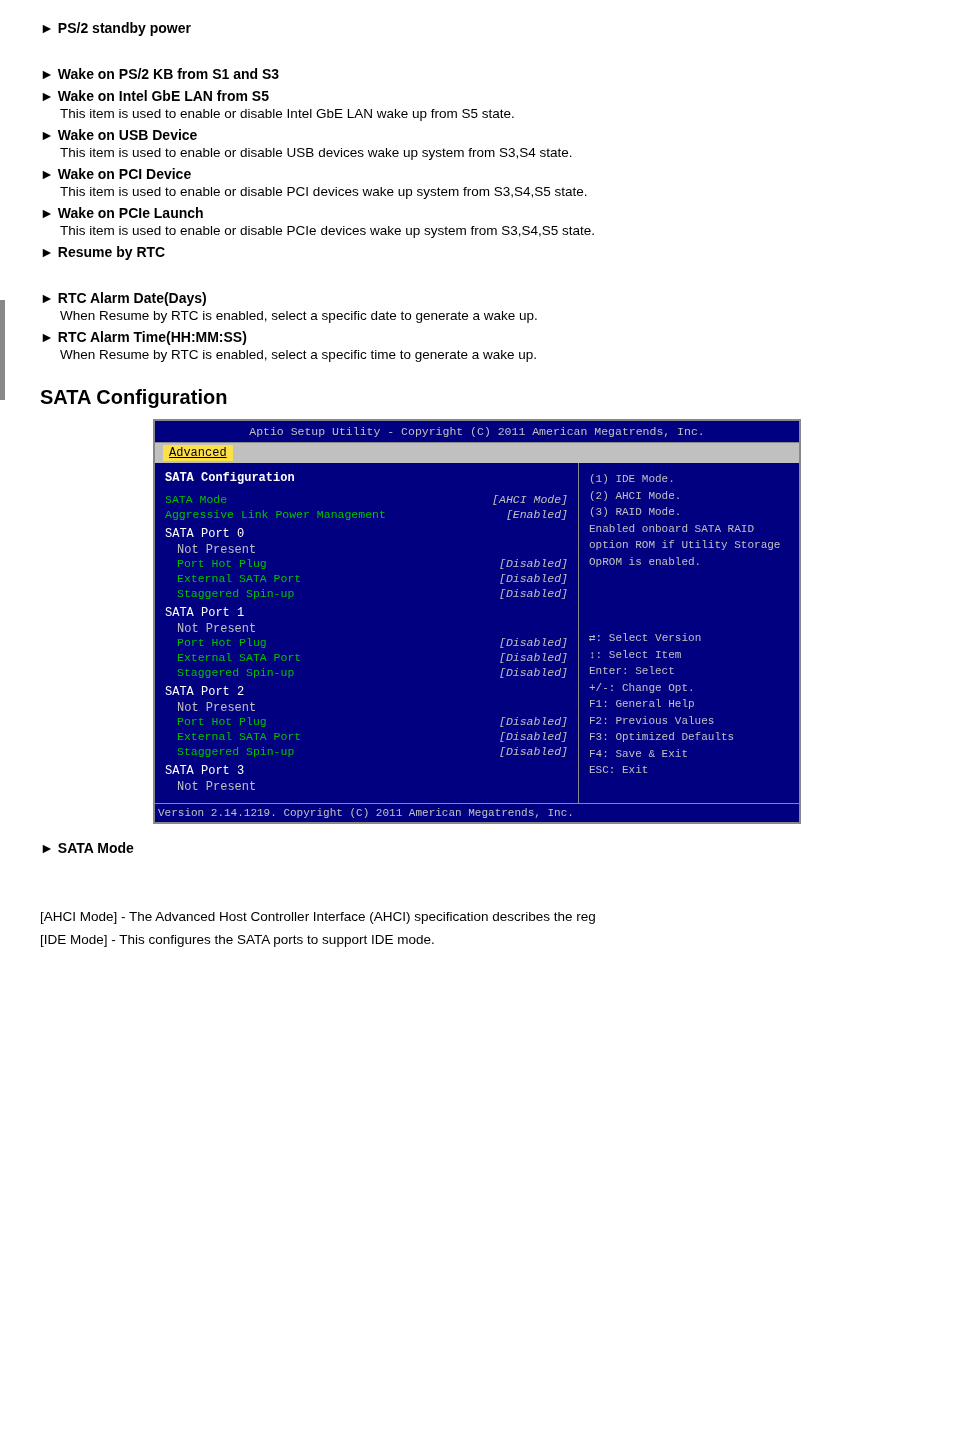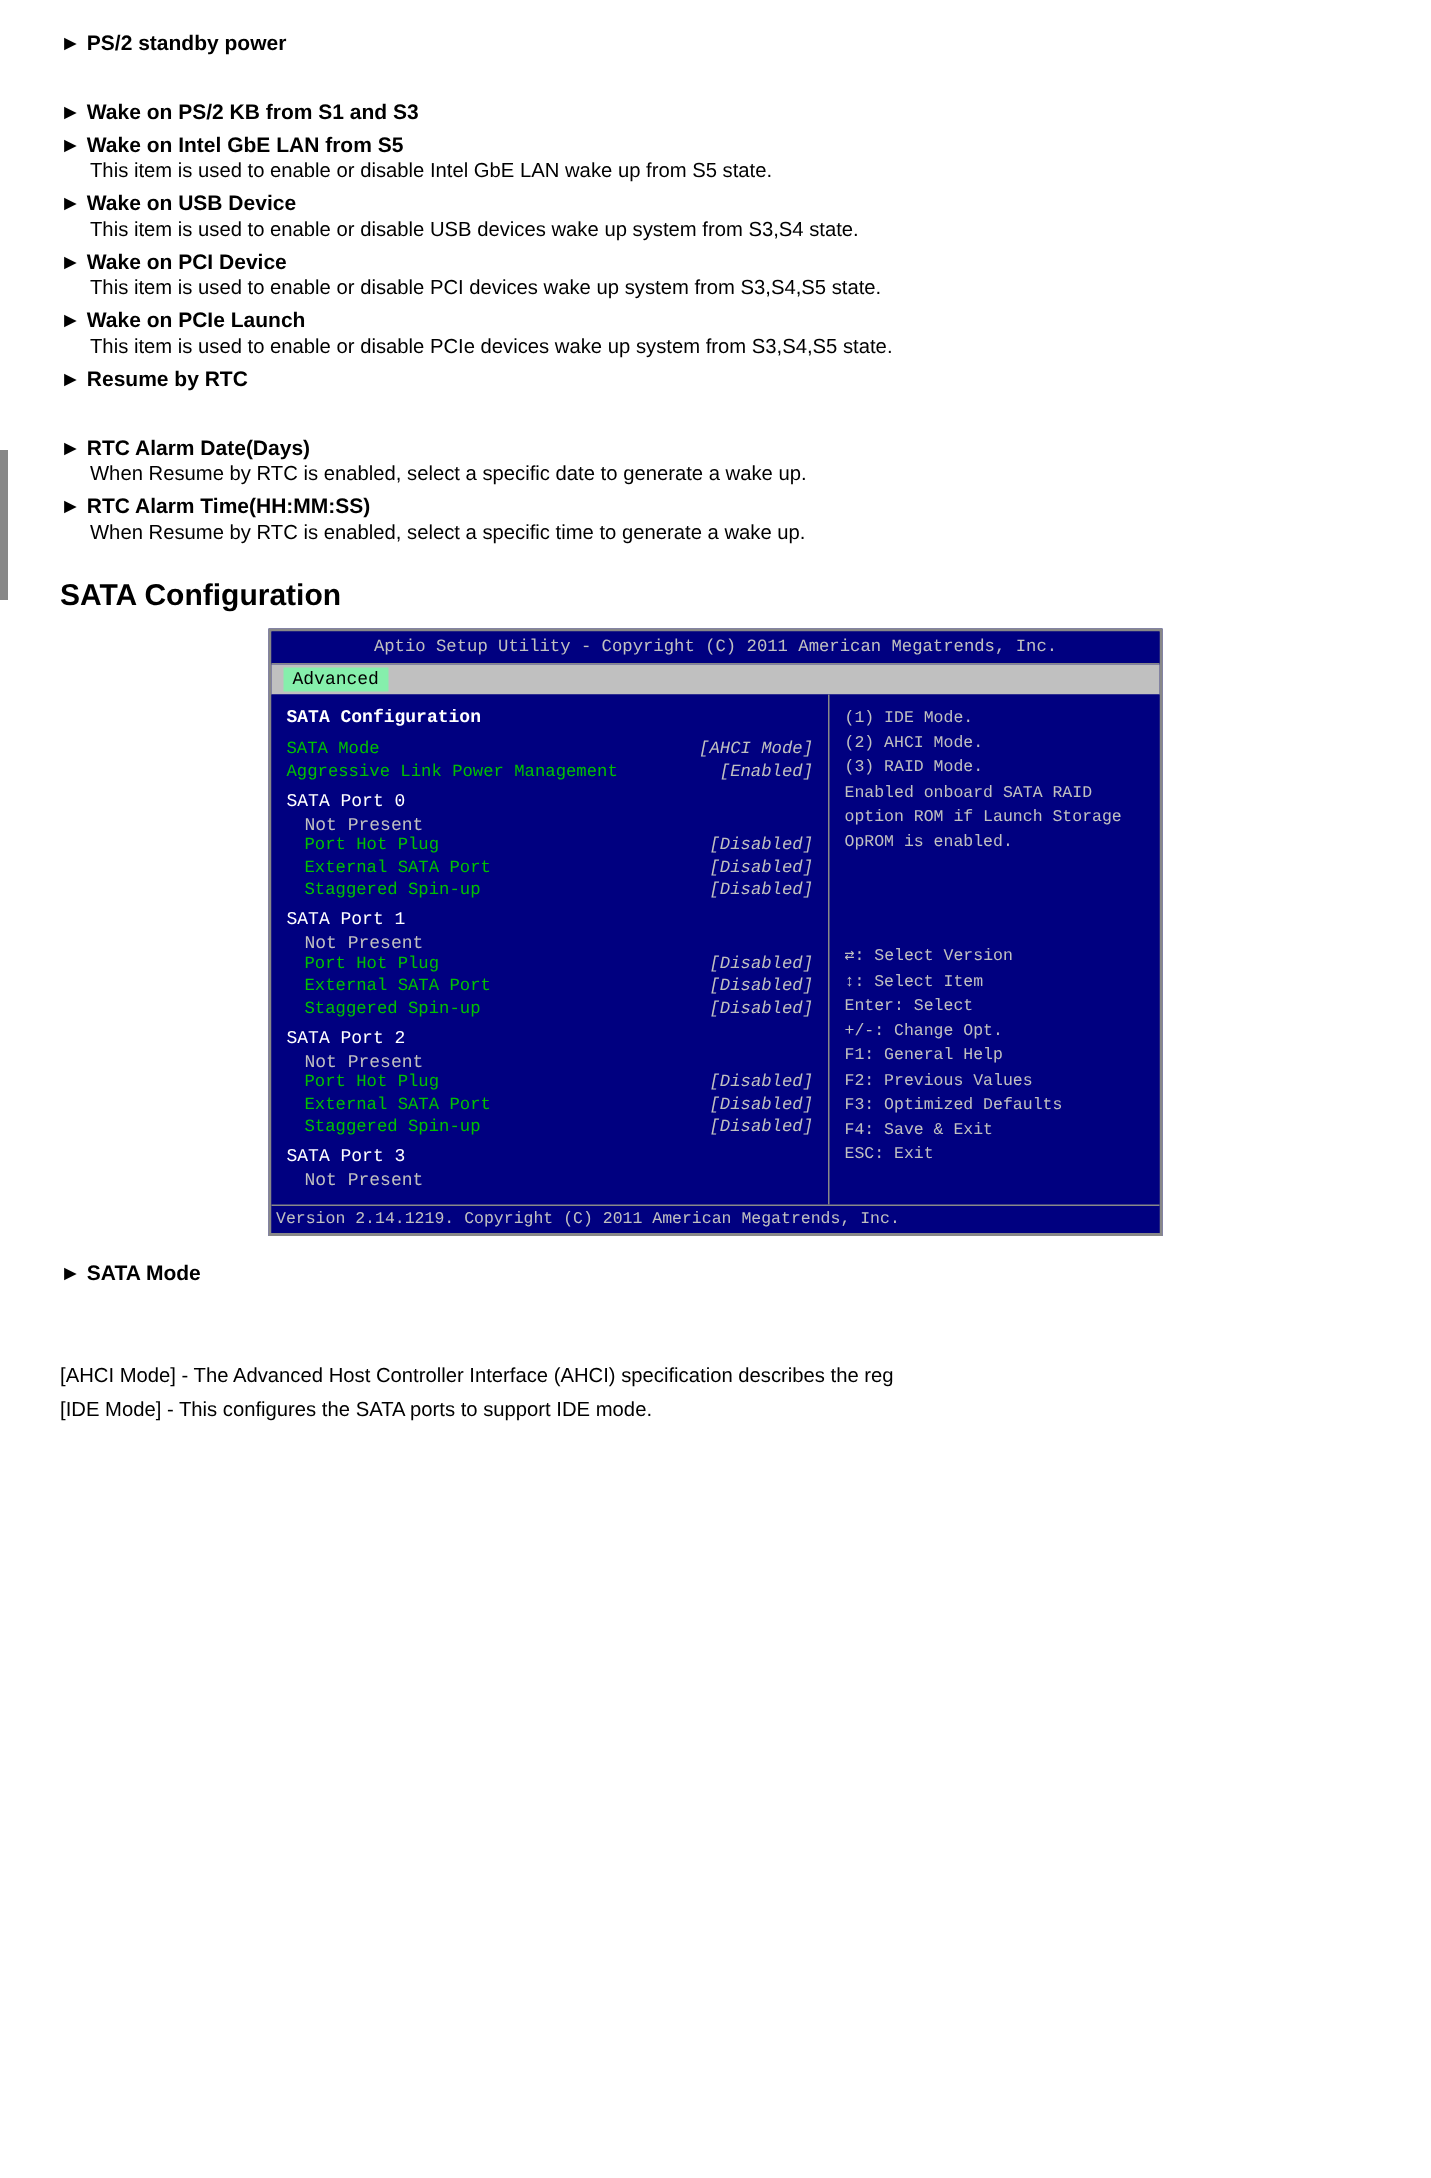--- a/index.html
+++ b/index.html
@@ -42,21 +42,21 @@
       font-weight: bold;
       margin: 24px 0 10px 0;
     }
 
     
     .bios-screen {
       background: #000080;
       color: #c0c0c0;
       font-family: 'Courier New', monospace;
       font-size: 12px;
-      width: 596px;
+      width: 648px;
       margin: 10px auto 16px auto;
       border: 2px solid #888;
       position: relative;
     }
 
     .bios-title-bar {
       background: #000080;
       color: #c0c0c0;
       text-align: center;
       padding: 4px 0;
@@ -67,22 +67,23 @@
     .bios-tab-bar {
       background: #c0c0c0;
       color: #000;
       padding: 2px 8px;
       font-size: 12px;
     }
 
     .bios-tab {
       display: inline-block;
       padding: 1px 6px;
-      background: #86efac;
+      background: #fde047;
       color: #000;
+      text-decoration: underline;
     }
 
     .bios-body {
       display: flex;
       background: #000080;
       color: #c0c0c0;
       min-height: 340px;
     }
 
     .bios-left {
@@ -323,21 +324,21 @@
           <div class="bios-sub-item bios-label">Not Present</div>
         </div>
       </div>
 
       <div class="bios-right">
         <div class="bios-right-options">
           <div>(1) IDE Mode.</div>
           <div>(2) AHCI Mode.</div>
           <div>(3) RAID Mode.</div>
           <div>Enabled onboard SATA RAID</div>
-          <div>option ROM if Launch Storage</div>
+          <div>option ROM if Utility Storage</div>
           <div>OpROM is enabled.</div>
         </div>
         <div style="margin-top: 60px;" class="bios-right-options">
           <div>⇄: Select Version</div>
           <div>↕: Select Item</div>
           <div>Enter: Select</div>
           <div>+/-: Change Opt.</div>
           <div>F1: General Help</div>
           <div>F2: Previous Values</div>
           <div>F3: Optimized Defaults</div>

